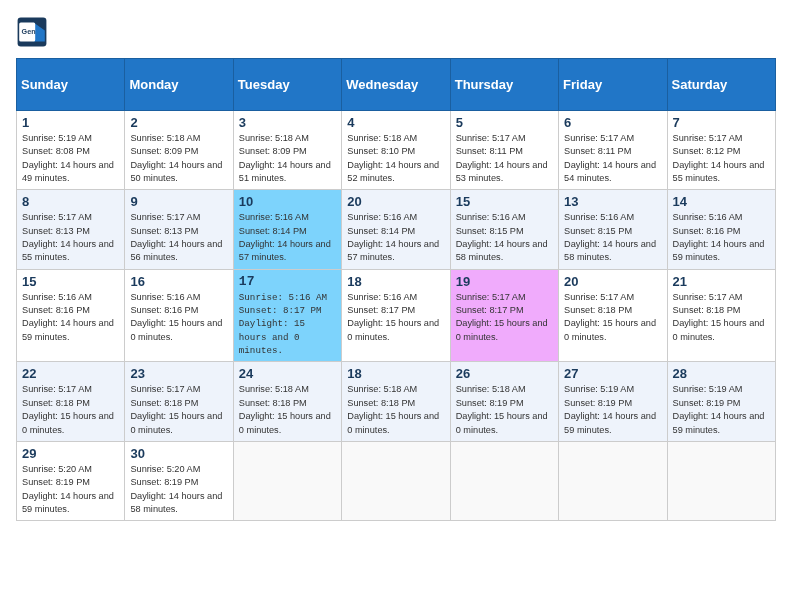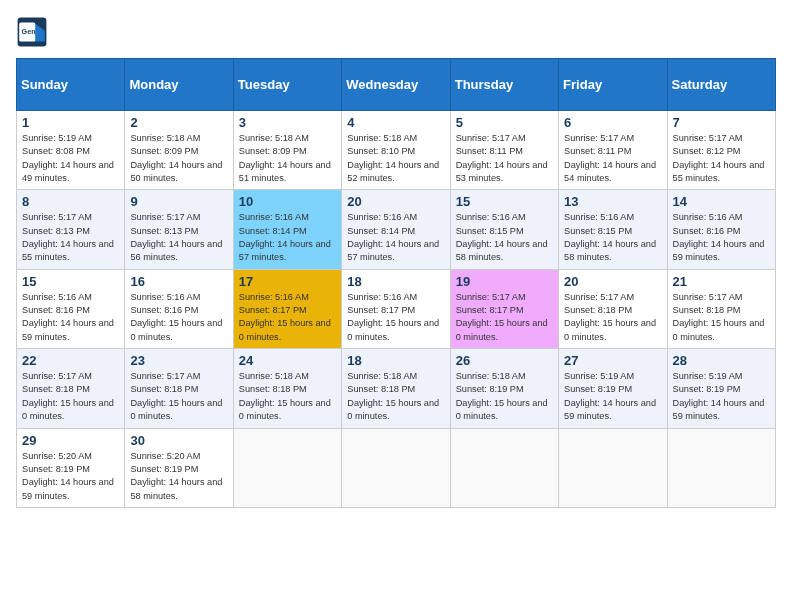--- a/index.html
+++ b/index.html
@@ -190,21 +190,21 @@
       </tr>
       <tr>
         <td style="background: rgb(255, 255, 255);">
           <span class="day-number">15</span>
           <div class="cell-text">Sunrise: 5:16 AM<br>Sunset: 8:16 PM<br>Daylight: 14 hours and 59 minutes.</div>
         </td>
         <td style="background: rgb(255, 255, 255);">
           <span class="day-number">16</span>
           <div class="cell-text">Sunrise: 5:16 AM<br>Sunset: 8:16 PM<br>Daylight: 15 hours and 0 minutes.</div>
         </td>
-        <td style="background: #eab308;">
+        <td style="background: #7dd3fc; font-family: Liberation Mono, monospace;">
           <span class="day-number">17</span>
           <div class="cell-text">Sunrise: 5:16 AM<br>Sunset: 8:17 PM<br>Daylight: 15 hours and 0 minutes.</div>
         </td>
         <td style="background: rgb(255, 255, 255);">
           <span class="day-number">18</span>
           <div class="cell-text">Sunrise: 5:16 AM<br>Sunset: 8:17 PM<br>Daylight: 15 hours and 0 minutes.</div>
         </td>
         <td style="background: #f0abfc; margin-left: 10px;">
           <span class="day-number">19</span>
           <div class="cell-text">Sunrise: 5:17 AM<br>Sunset: 8:17 PM<br>Daylight: 15 hours and 0 minutes.</div>

